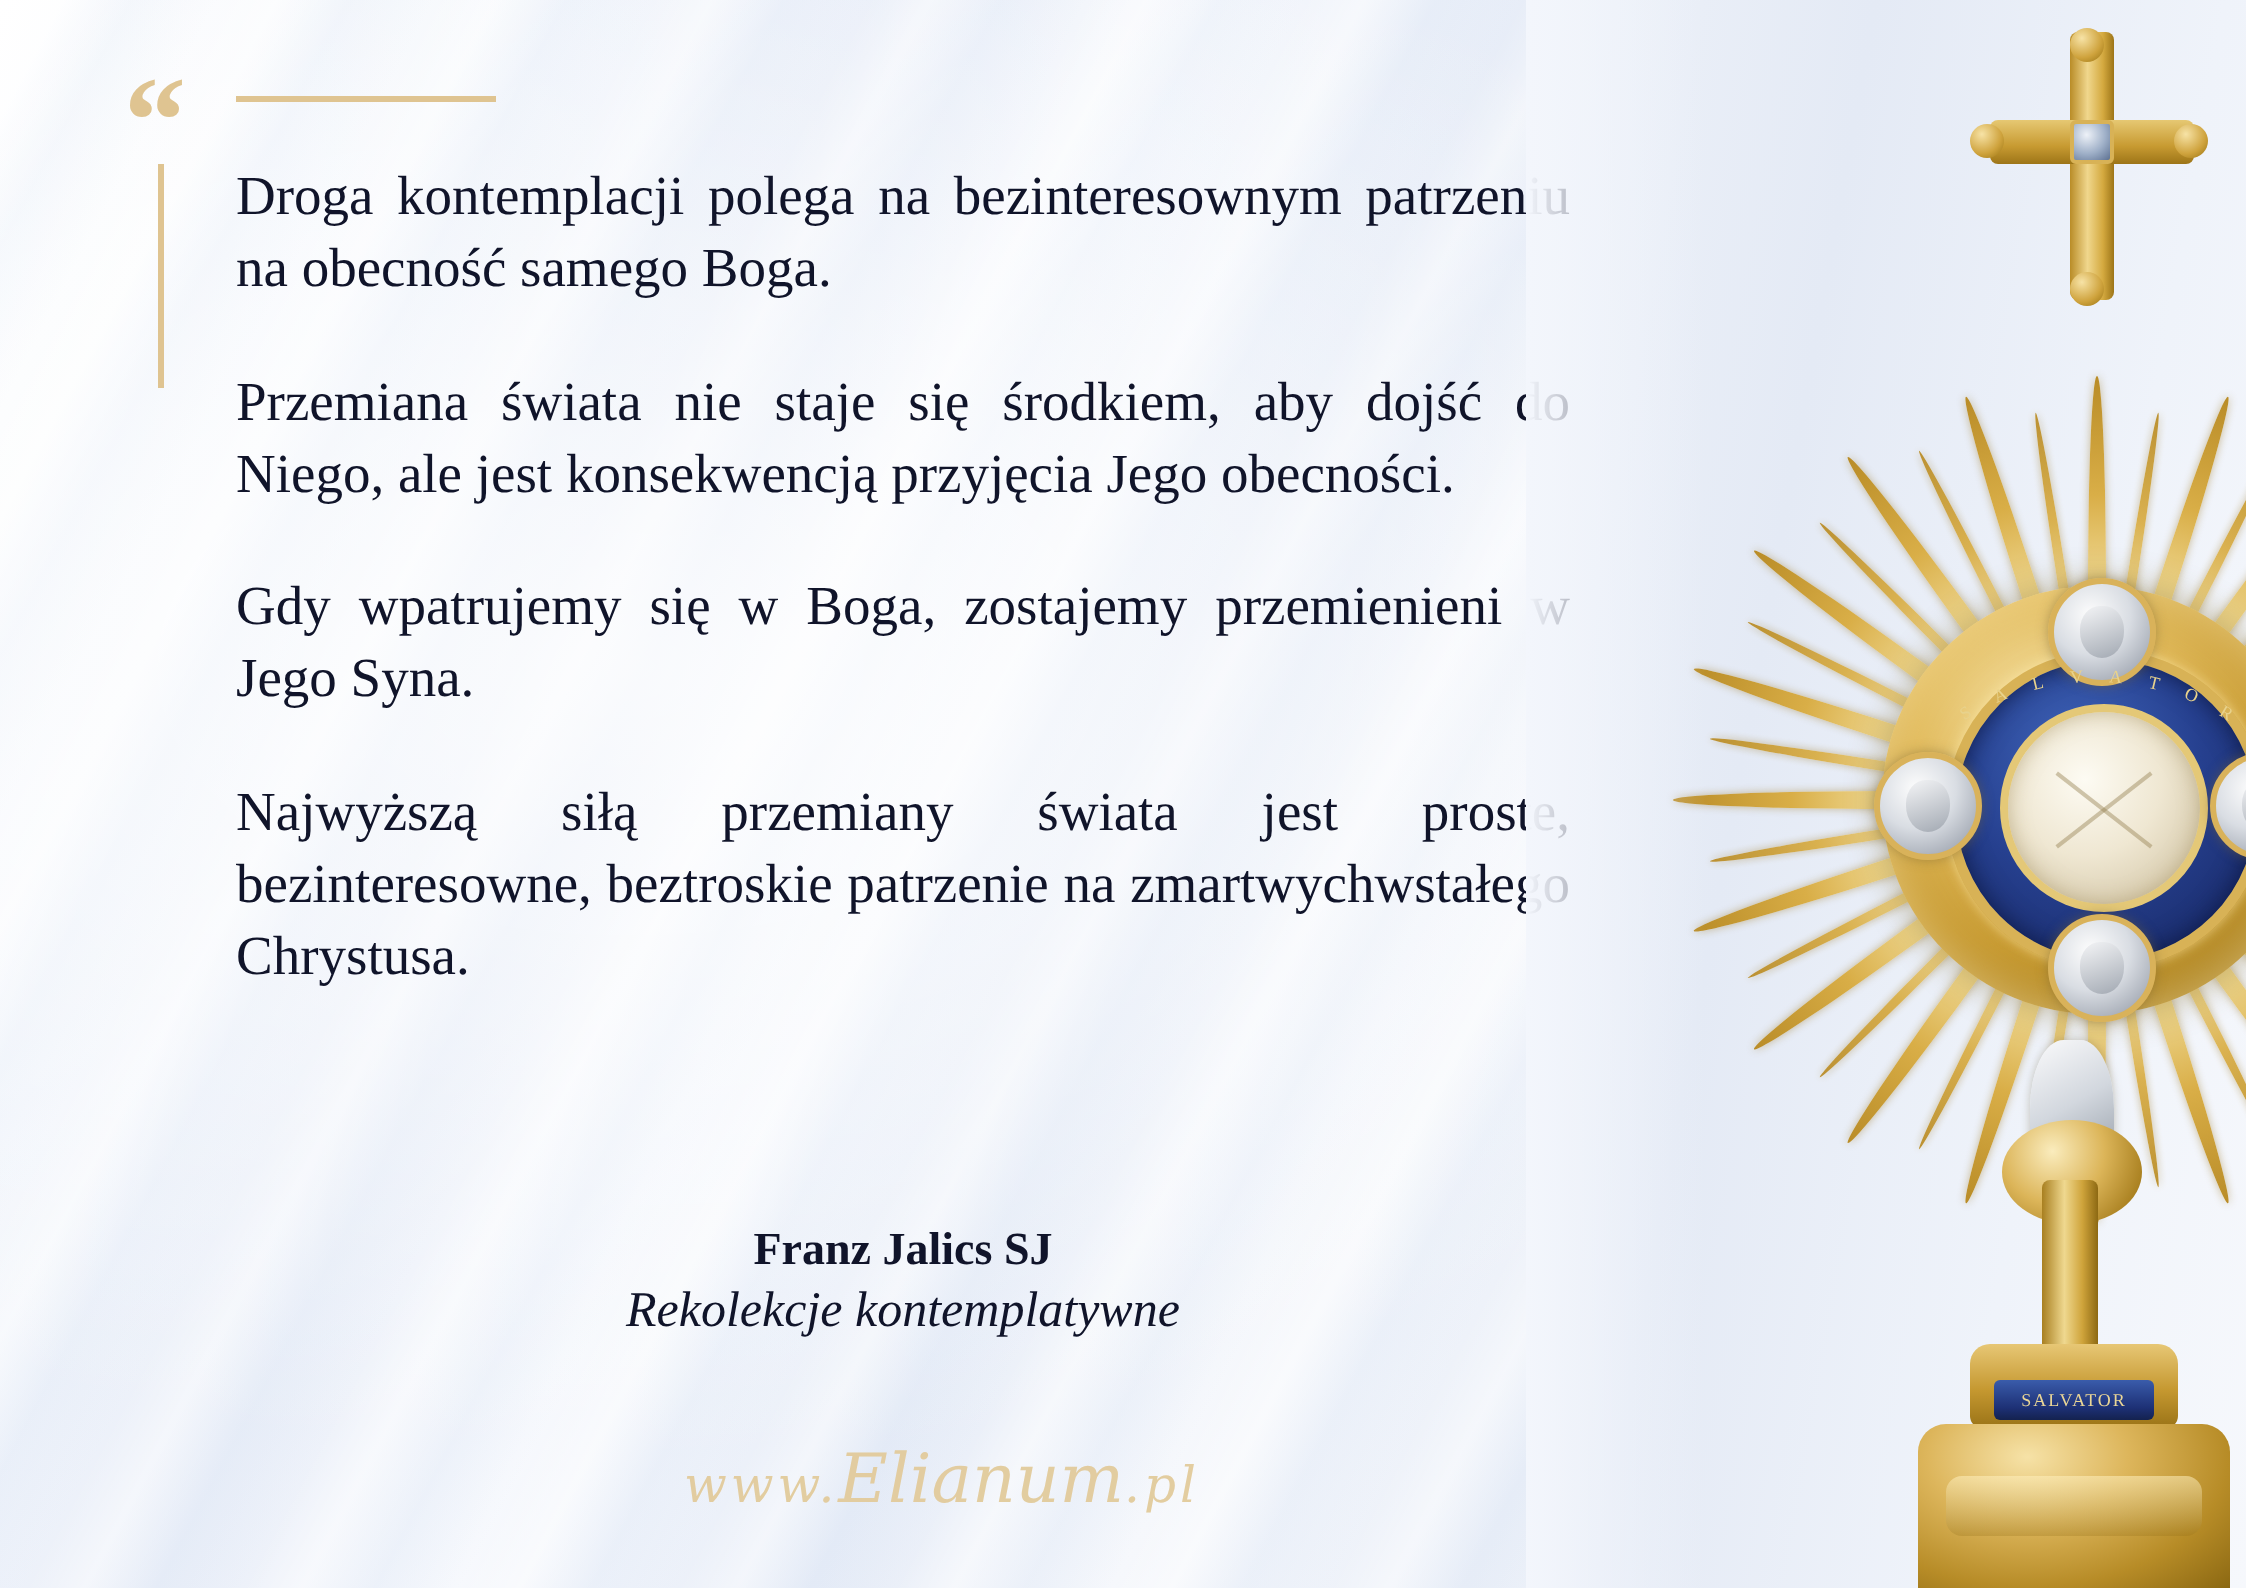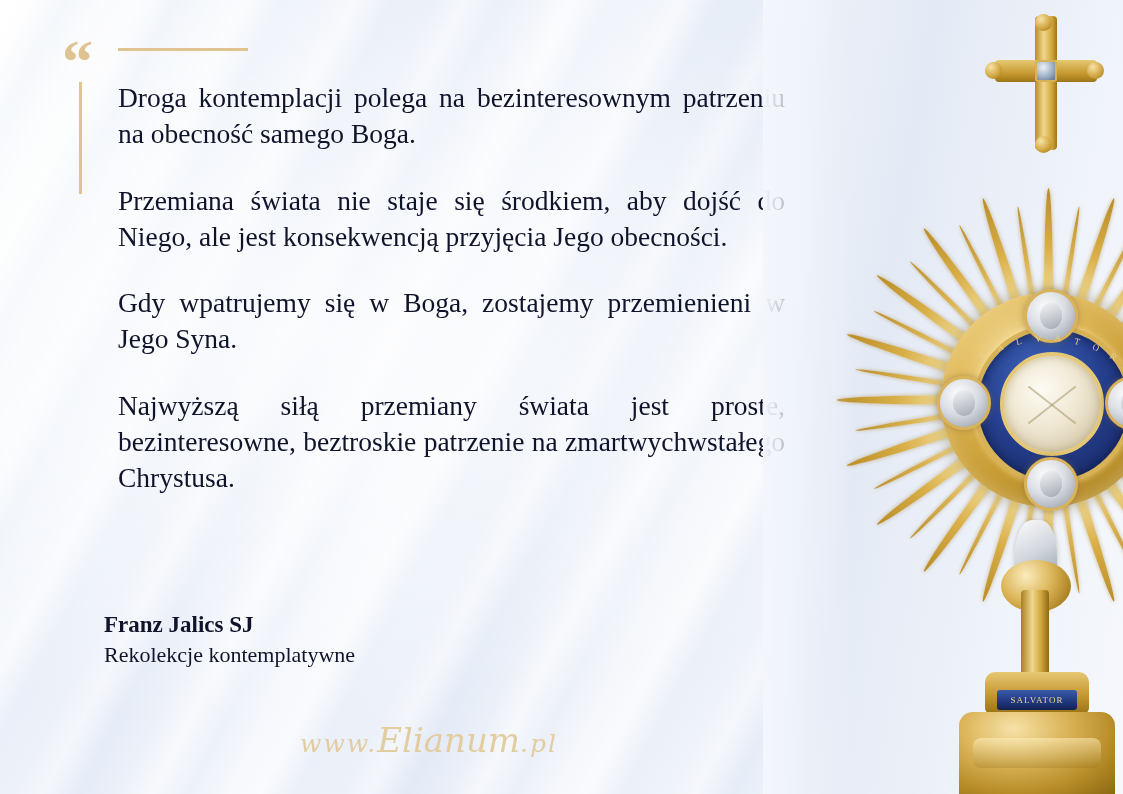--- a/index.html
+++ b/index.html
@@ -379,43 +379,45 @@
     font-size: 27.5px;
     line-height: 1.32;
     color: #10142a;
     text-align: justify;
     text-justify: inter-word;
   }
   .para:last-child { margin-bottom: 0; }
 
   .attrib {
     position: absolute;
-    left: 104px;
+    left: 118px;
     top: 612px;
     width: 667px;
+    text-align: center;
   }
   .author {
     font-family: "Liberation Serif", serif;
     font-size: 23px;
     font-weight: bold;
     color: #10142a;
     margin-bottom: 4px;
   }
   .work {
     font-family: "Liberation Serif", serif;
-    font-size: 22px;
+    font-size: 25px;
+    font-style: italic;
     color: #10142a;
   }
 
   .watermark {
     position: absolute;
     left: 300px;
     top: 720px;
     width: 300px;
-    text-align: left;
+    text-align: right;
     font-family: "DejaVu Serif", serif;
     font-style: italic;
     font-size: 25px;
     letter-spacing: 2px;
     color: #e2cb9c;
     opacity: 0.95;
     user-select: none;
   }
   .watermark .big {
     font-size: 34px;

